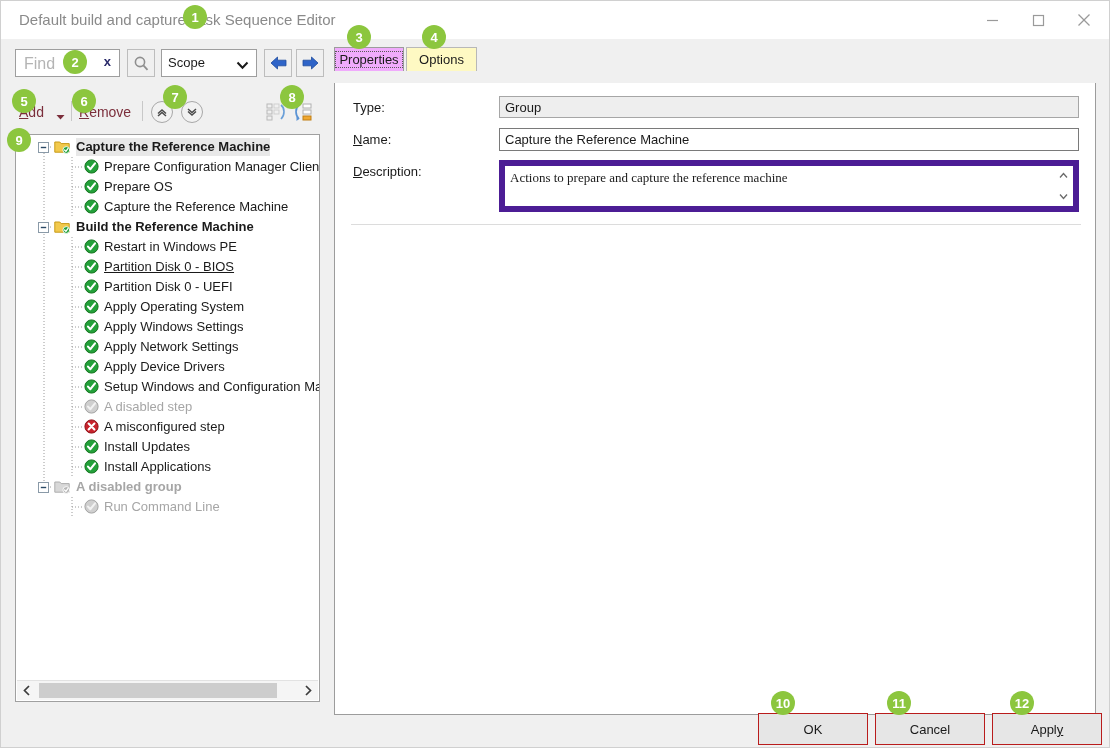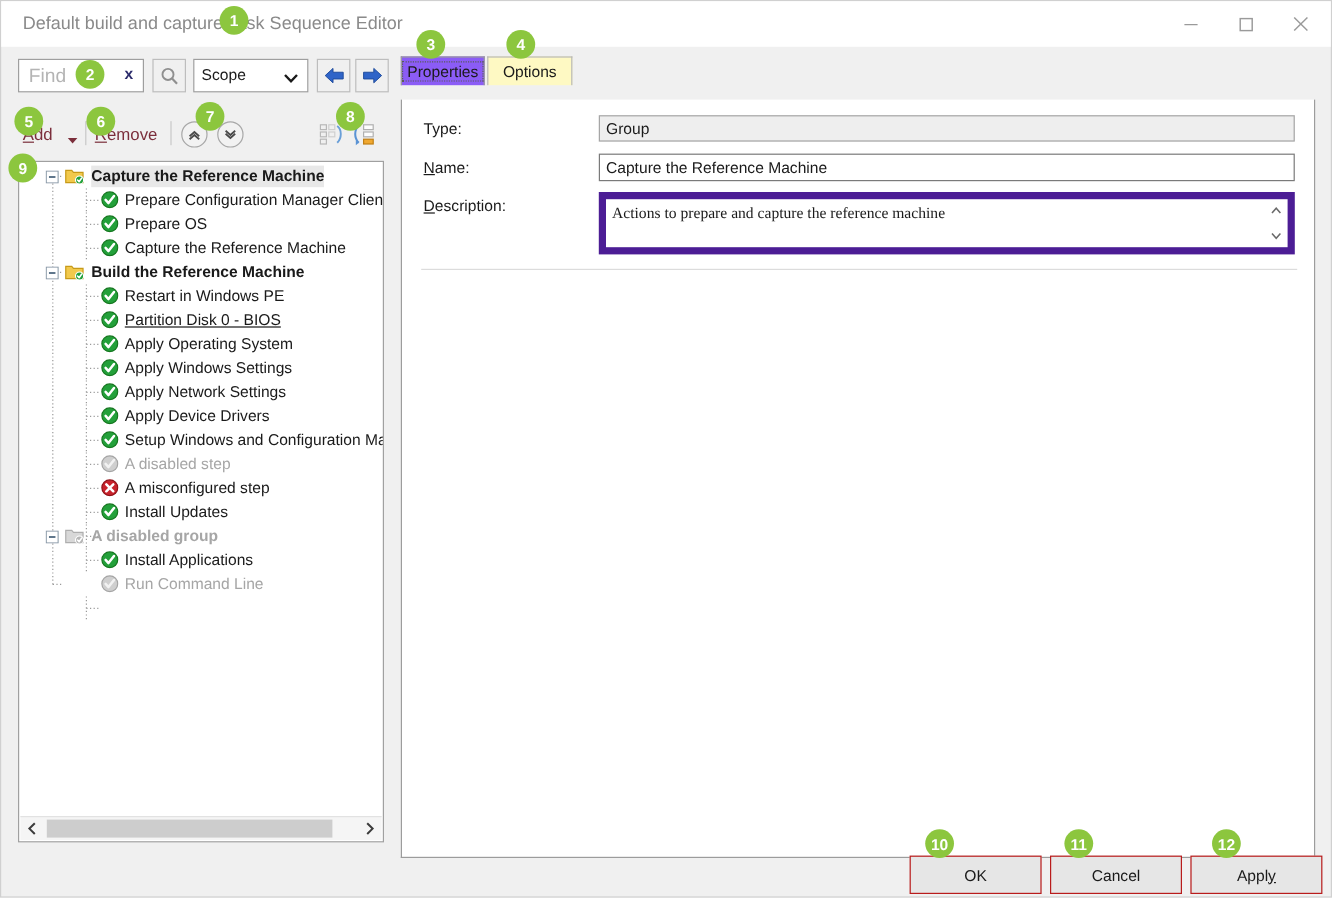--- a/index.html
+++ b/index.html
@@ -50,21 +50,21 @@
   .dis .lbl{color:#a6a6a6;}
   .lines{position:absolute;left:0;top:0;width:303px;height:542px;pointer-events:none;}
   
   .hscroll{position:absolute;left:1px;bottom:1px;width:301px;height:20px;background:#f5f5f5;border-top:1px solid #e2e2e2;box-sizing:border-box;}
   .hs-arrow{position:absolute;top:0;width:20px;height:19px;display:flex;align-items:center;justify-content:center;color:#4d4d4d;font-size:12px;}
   .hs-left{left:0;} .hs-right{right:0;}
   .hs-thumb{position:absolute;left:22px;top:2px;width:238px;height:15px;background:#cdcdcd;}
   
   .tabstrip{position:absolute;left:333px;top:46px;width:762px;height:24px;}
   .tab{position:absolute;top:0;height:24px;box-sizing:border-box;font-size:13px;display:flex;align-items:center;justify-content:center;}
-  .tab-props{left:0;width:70px;background:#8b5cf6;border:1px solid #9c9c9c;border-bottom:none;justify-content:center;}
+  .tab-props{left:0;width:70px;background:#f0abfc;border:1px solid #9c9c9c;border-bottom:none;justify-content:center;}
   .tab-props .inner{border:1px dotted #5a5a5a;padding:0 3px;}
   .tab-opts{left:72px;width:71px;background:#fef9c3;border:1px solid #b8b8b8;border-bottom:none;}
   .content{position:absolute;left:333px;top:82px;width:762px;height:632px;background:#fff;border:1px solid #9c9c9c;border-top:none;box-sizing:border-box;}
   .flabel{position:absolute;font-size:13px;color:#1a1a1a;}
   .flabel u{text-decoration:underline;}
   .ro-field{position:absolute;background:#eeeeee;border:1px solid #a6a6a6;box-sizing:border-box;padding:3px 5px;font-size:13px;color:#1a1a1a;}
   .rw-field{position:absolute;background:#ffffff;border:1px solid #7a7a7a;box-sizing:border-box;padding:3px 5px;font-size:13px;color:#1a1a1a;}
   .desc-box{position:absolute;background:#fff;border:6px solid #4c1d95;box-sizing:border-box;font-family:Liberation Serif, serif;}
   .desc-text{position:absolute;left:5px;top:4px;font-size:13px;color:#1a1a1a;}
   .desc-sb{position:absolute;right:1px;top:1px;width:17px;bottom:1px;background:#fff;}
@@ -284,20 +284,27 @@
               <circle cx="7.5" cy="7.5" r="6.6" fill="#23A03A" stroke="#15761f" stroke-width="1"></circle>
               <path d="M4 7.6 L6.4 10.2 L11 4.3" fill="none" stroke="#ffffff" stroke-width="2.1" stroke-linecap="round" stroke-linejoin="round"></path>
             </svg></span>
           <span class="lbl" style="left:88px;text-decoration:underline;">Partition Disk 0 - BIOS</span>
         </div>
         <div class="row">
           <span style="position:absolute;left:68px;top:2px;"><svg width="15" height="15" viewBox="0 0 15 15">
               <circle cx="7.5" cy="7.5" r="6.6" fill="#23A03A" stroke="#15761f" stroke-width="1"></circle>
               <path d="M4 7.6 L6.4 10.2 L11 4.3" fill="none" stroke="#ffffff" stroke-width="2.1" stroke-linecap="round" stroke-linejoin="round"></path>
             </svg></span>
+          <span class="lbl" style="left:88px;">Partition Disk 0 - UEFI</span>
+        </div>
+        <div class="row">
+          <span style="position:absolute;left:68px;top:2px;"><svg width="15" height="15" viewBox="0 0 15 15">
+              <circle cx="7.5" cy="7.5" r="6.6" fill="#23A03A" stroke="#15761f" stroke-width="1"></circle>
+              <path d="M4 7.6 L6.4 10.2 L11 4.3" fill="none" stroke="#ffffff" stroke-width="2.1" stroke-linecap="round" stroke-linejoin="round"></path>
+            </svg></span>
           <span class="lbl" style="left:88px;">Apply Operating System</span>
         </div>
         <div class="row">
           <span style="position:absolute;left:68px;top:2px;"><svg width="15" height="15" viewBox="0 0 15 15">
               <circle cx="7.5" cy="7.5" r="6.6" fill="#23A03A" stroke="#15761f" stroke-width="1"></circle>
               <path d="M4 7.6 L6.4 10.2 L11 4.3" fill="none" stroke="#ffffff" stroke-width="2.1" stroke-linecap="round" stroke-linejoin="round"></path>
             </svg></span>
           <span class="lbl" style="left:88px;">Apply Windows Settings</span>
         </div>
         <div class="row">
@@ -334,39 +341,39 @@
               <path d="M4.6 4.6 L10.4 10.4 M10.4 4.6 L4.6 10.4" stroke="#ffffff" stroke-width="2.1" stroke-linecap="round"></path>
             </svg></span>
           <span class="lbl" style="left:88px;">A misconfigured step</span>
         </div>
         <div class="row">
           <span style="position:absolute;left:68px;top:2px;"><svg width="15" height="15" viewBox="0 0 15 15">
               <circle cx="7.5" cy="7.5" r="6.6" fill="#23A03A" stroke="#15761f" stroke-width="1"></circle>
               <path d="M4 7.6 L6.4 10.2 L11 4.3" fill="none" stroke="#ffffff" stroke-width="2.1" stroke-linecap="round" stroke-linejoin="round"></path>
             </svg></span>
           <span class="lbl" style="left:88px;">Install Updates</span>
+        </div>
+        <div class="row">
+          <span style="position:absolute;left:68px;top:2px;"><svg width="15" height="15" viewBox="0 0 15 15">
+              <circle cx="7.5" cy="7.5" r="6.6" fill="#23A03A" stroke="#15761f" stroke-width="1"></circle>
+              <path d="M4 7.6 L6.4 10.2 L11 4.3" fill="none" stroke="#ffffff" stroke-width="2.1" stroke-linecap="round" stroke-linejoin="round"></path>
+            </svg></span>
+          <span class="lbl" style="left:88px;">Install Applications</span>
         </div>
         <div class="row grp dis">
           <span style="position:absolute;left:22px;top:4px;"><svg width="11" height="11" viewBox="0 0 11 11">
               <rect x="0.5" y="0.5" width="10" height="10" fill="#ffffff" stroke="#8a9aa8" stroke-width="1"></rect>
               <line x1="2.8" y1="5.5" x2="8.2" y2="5.5" stroke="#2b4a66" stroke-width="1.4"></line>
             </svg></span>
           <span style="position:absolute;left:38px;top:2px;"><svg width="17" height="15" viewBox="0 0 17 15">
               <path d="M0.8 3 L0.8 13.2 L15.2 13.2 L15.2 4.6 L7.2 4.6 L5.8 3 Z" fill="#d8d8d8" stroke="#aeaeae" stroke-width="1"></path>
               <circle cx="12.3" cy="11" r="3.4" fill="#b6b6b6" stroke="#ffffff" stroke-width="0.9"></circle>
               <path d="M10.6 11 L11.9 12.4 L14.1 9.4" fill="none" stroke="#ffffff" stroke-width="1.3" stroke-linecap="round" stroke-linejoin="round"></path>
             </svg></span>
           <span class="lbl" style="left:60px;">A disabled group</span>
-        </div>
-        <div class="row">
-          <span style="position:absolute;left:68px;top:2px;"><svg width="15" height="15" viewBox="0 0 15 15">
-              <circle cx="7.5" cy="7.5" r="6.6" fill="#23A03A" stroke="#15761f" stroke-width="1"></circle>
-              <path d="M4 7.6 L6.4 10.2 L11 4.3" fill="none" stroke="#ffffff" stroke-width="2.1" stroke-linecap="round" stroke-linejoin="round"></path>
-            </svg></span>
-          <span class="lbl" style="left:88px;">Install Applications</span>
         </div>
         <div class="row dis">
           <span style="position:absolute;left:68px;top:2px;"><svg width="15" height="15" viewBox="0 0 15 15">
               <circle cx="7.5" cy="7.5" r="6.6" fill="#cfcfcf" stroke="#a4a4a4" stroke-width="1"></circle>
               <path d="M4 7.6 L6.4 10.2 L11 4.3" fill="none" stroke="#f2f2f2" stroke-width="2.1" stroke-linecap="round" stroke-linejoin="round"></path>
             </svg></span>
           <span class="lbl" style="left:88px;">Run Command Line</span>
         </div>
       </div>
 

